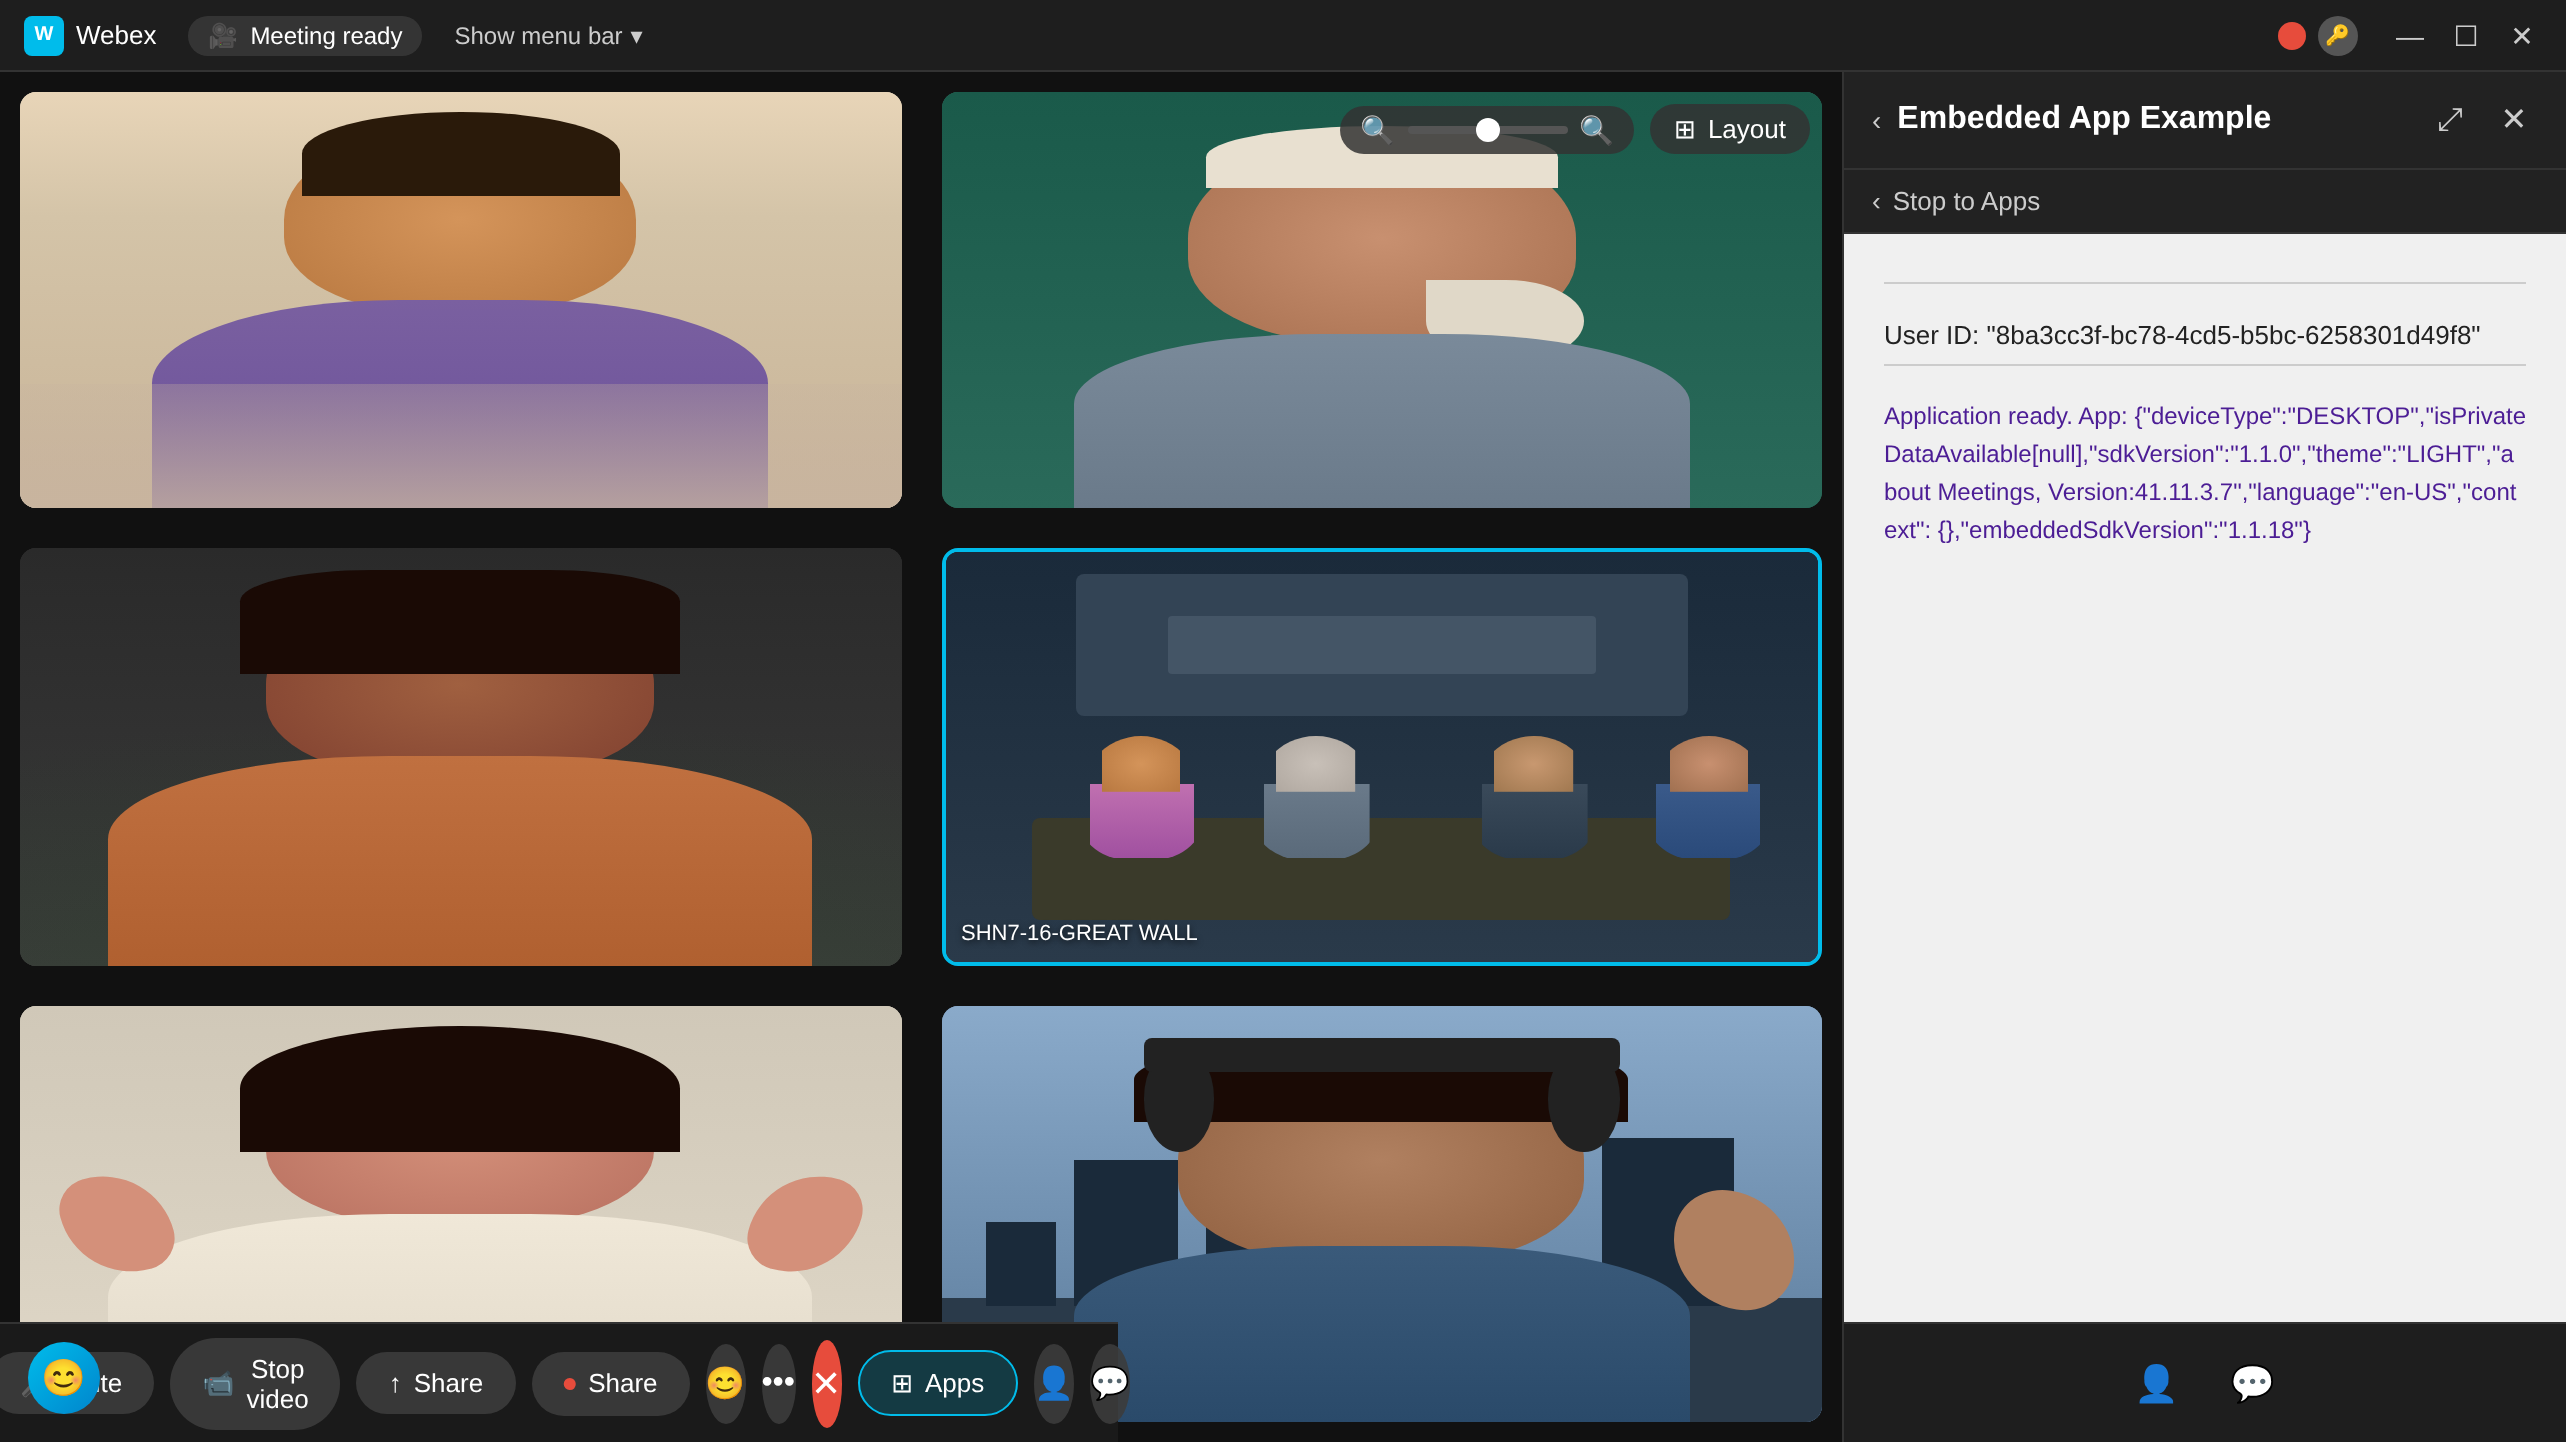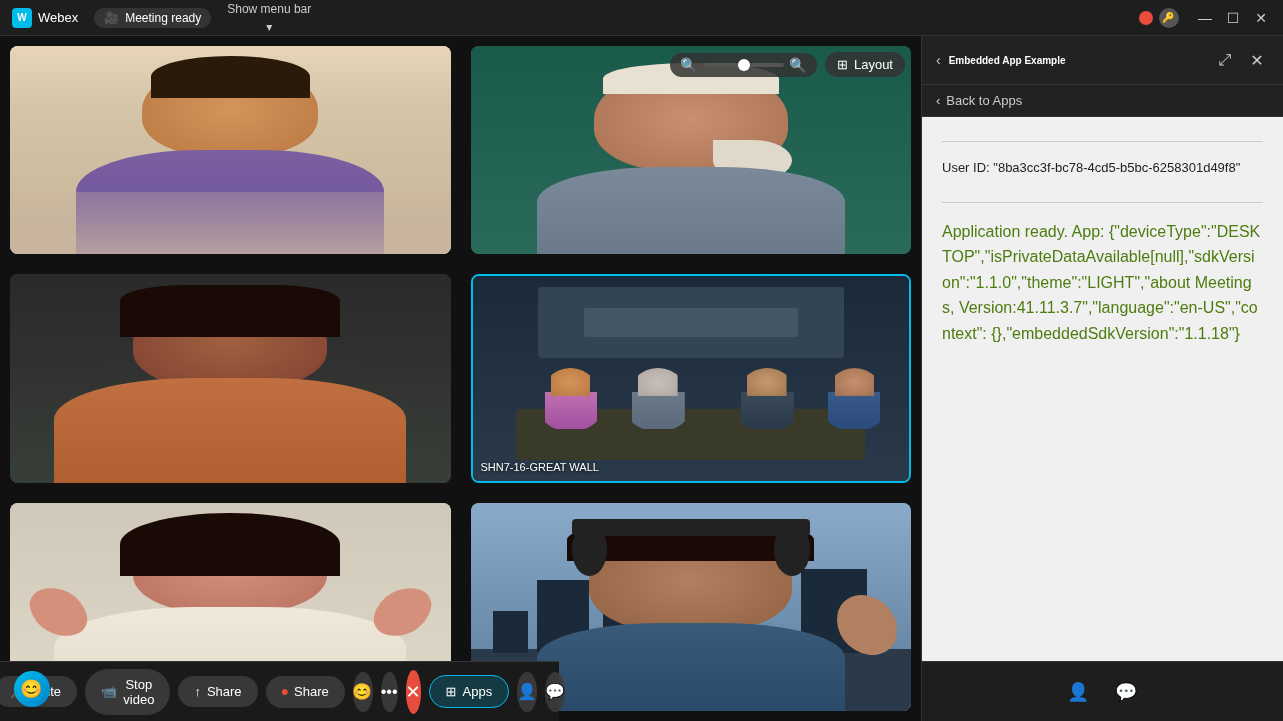--- a/index.html
+++ b/index.html
@@ -52,21 +52,20 @@
       cursor: pointer;
       color: #fff;
     }
     .show-menu-btn {
       display: flex;
       align-items: center;
       gap: 4px;
       font-size: 12px;
       color: #ccc;
       cursor: pointer;
-      flex-direction: column;
     }
     .title-bar-spacer { flex: 1; }
     .window-controls {
       display: flex;
       gap: 8px;
       align-items: center;
     }
     .win-btn {
       width: 20px;
       height: 20px;
@@ -317,21 +316,21 @@
       gap: 8px;
       border-bottom: 1px solid #333;
     }
     .panel-collapse-btn {
       color: #ccc;
       cursor: pointer;
       font-size: 14px;
     }
     .panel-title {
       flex: 1;
-      font-size: 10px;
+      font-size: 16px;
       font-weight: 600;
       color: #fff;
     }
     .panel-expand-btn, .panel-close-btn {
       color: #ccc;
       cursor: pointer;
       font-size: 16px;
       width: 24px;
       height: 24px;
       display: flex;
@@ -370,26 +369,26 @@
       margin-bottom: 16px;
     }
     .divider {
       height: 1px;
       background: #ccc;
       margin-bottom: 16px;
     }
     .user-id-text {
       font-size: 13px;
       color: #222;
-      margin-bottom: 24px;
+      margin-bottom: 4px;
       line-height: 1.5;
     }
     .app-ready-text {
-      font-size: 16px;
-      color: #4d7c0f;
+      font-size: 12px;
+      color: #4c1d95;
       line-height: 1.6;
       word-break: break-all;
     }
 
     
     .avatar-btn {
       position: absolute;
       bottom: 14px;
       left: 14px;
       width: 36px;
@@ -613,21 +612,21 @@
 
   <div id="side-panel">
     <div id="panel-header">
       <div class="panel-collapse-btn">‹</div>
       <div class="panel-title">Embedded App Example</div>
       <div class="panel-expand-btn">⤢</div>
       <div class="panel-close-btn">✕</div>
     </div>
     <div id="panel-back">
       <span>‹</span>
-      <span>Back to Apps</span>
+      <span>Stop to Apps</span>
     </div>
     <div id="panel-content">
       <div class="divider"></div>
       <div class="user-id-text">User ID: "8ba3cc3f-bc78-4cd5-b5bc-6258301d49f8"</div>
       <div class="divider"></div>
       <div class="app-ready-text">Application ready. App: {"deviceType":"DESKTOP","isPrivateDataAvailable[null],"sdkVersion":"1.1.0","theme":"LIGHT","about Meetings, Version:41.11.3.7","language":"en-US","context": {},"embeddedSdkVersion":"1.1.18"}</div>
     </div>
     <div id="right-bottom">
       <div class="right-bottom-icon">👤</div>
       <div class="right-bottom-icon">💬</div>

